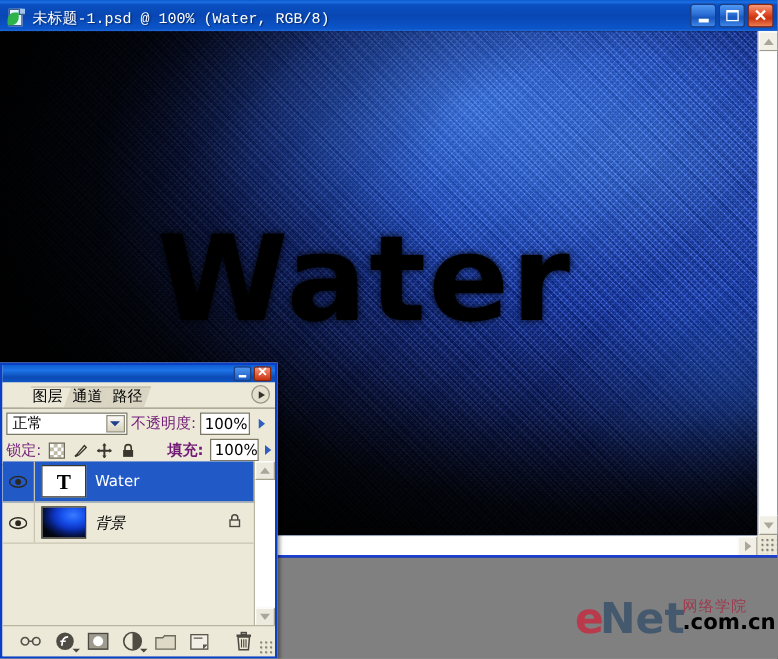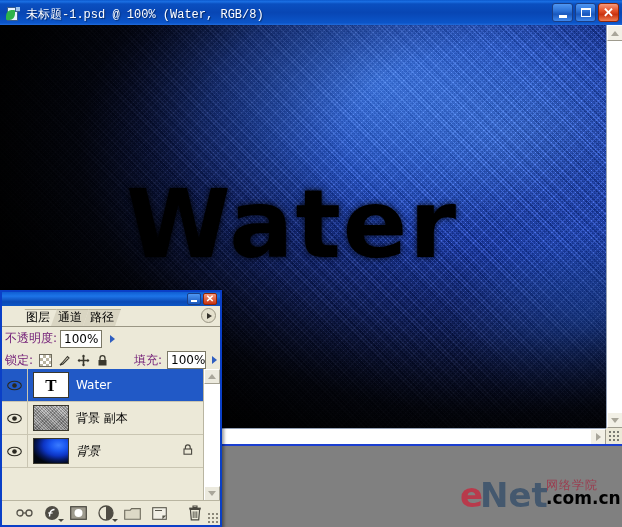--- a/index.html
+++ b/index.html
@@ -455,20 +455,26 @@
       </div>
       <div class="lp-tab">
         <div class="tabbg"></div><span>路径</span>
       </div>
       <div id="lp-tab-menu">
           <i></i>
         </div>
     </div>
 
     <div id="lp-row-blend">
+      <div class="sel-box">
+        <div class="txt">正常</div>
+        <div class="arrowbtn">
+            <i></i>
+          </div>
+      </div>
       <div class="lbl">不透明度:</div>
       <div class="num-box">100%</div>
       <div class="tri-btn">
           <i></i>
         </div>
     </div>
 
     <div id="lp-row-lock">
       <div class="lbl">锁定:</div>
       <div class="lock-icons">
@@ -485,21 +491,21 @@
               <path d="M6.5 0.5 L4.8 2.6 L8.2 2.6 Z M6.5 12.5 L4.8 10.4 L8.2 10.4 Z M0.5 6.5 L2.6 4.8 L2.6 8.2 Z M12.5 6.5 L10.4 4.8 L10.4 8.2 Z" fill="#3a382e"></path>
             </svg>
         </div>
         <div class="lkico lockicon">
           <svg width="13" height="13" viewBox="0 0 13 13">
               <path d="M4 6 V4.2 a2.5 2.5 0 0 1 5 0 V6" fill="none" stroke="#3a382e" stroke-width="1.3"></path>
               <rect x="2.5" y="6" width="8" height="5.5" fill="#3a382e"></rect>
             </svg>
         </div>
       </div>
-      <div class="lbl" style="margin-left:20px;">填充:</div>
+      <div class="lbl" style="margin-left:20px;font-weight:bold;">填充:</div>
       <div class="num-box">100%</div>
       <div class="tri-btn">
           <i></i>
         </div>
     </div>
 
     <div id="lp-list">
       <div id="lp-rows">
 
         <div class="layer-row selected">
@@ -508,30 +514,20 @@
                 <ellipse cx="7.5" cy="5.5" rx="6.8" ry="4.3" fill="none" stroke="#2a2820" stroke-width="1.1"></ellipse>
                 <circle cx="7.5" cy="5.5" r="2.3" fill="#2a2820"></circle>
               </svg>
           </div>
           <div class="thumb text-t">
               <b>T</b>
             </div>
           <div class="lname">Water</div>
         </div>
 
-        <div class="layer-row">
-          <div class="eye">
-            <svg width="15" height="11" viewBox="0 0 15 11">
-                <ellipse cx="7.5" cy="5.5" rx="6.8" ry="4.3" fill="none" stroke="#2a2820" stroke-width="1.1"></ellipse>
-                <circle cx="7.5" cy="5.5" r="2.3" fill="#2a2820"></circle>
-              </svg>
-          </div>
-          <div class="thumb gray-noise"></div>
-          <div class="lname">背景 副本</div>
-        </div>
 
         <div class="layer-row">
           <div class="eye">
             <svg width="15" height="11" viewBox="0 0 15 11">
                 <ellipse cx="7.5" cy="5.5" rx="6.8" ry="4.3" fill="none" stroke="#2a2820" stroke-width="1.1"></ellipse>
                 <circle cx="7.5" cy="5.5" r="2.3" fill="#2a2820"></circle>
               </svg>
           </div>
           <div class="thumb blue-grad"></div>
           <div class="lname italic">背景</div>

